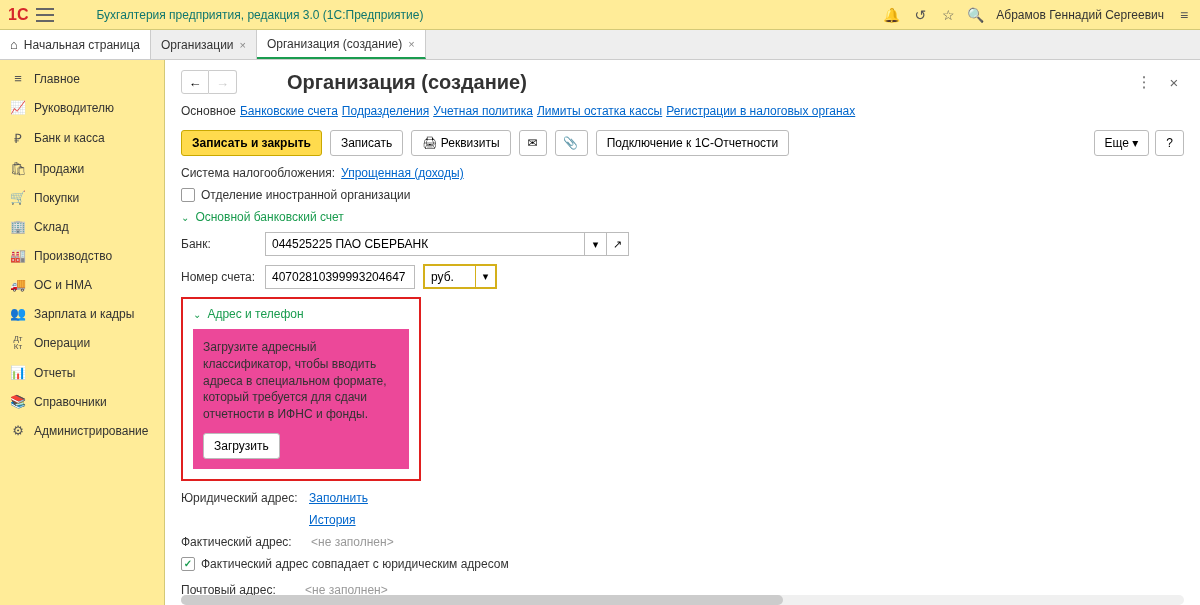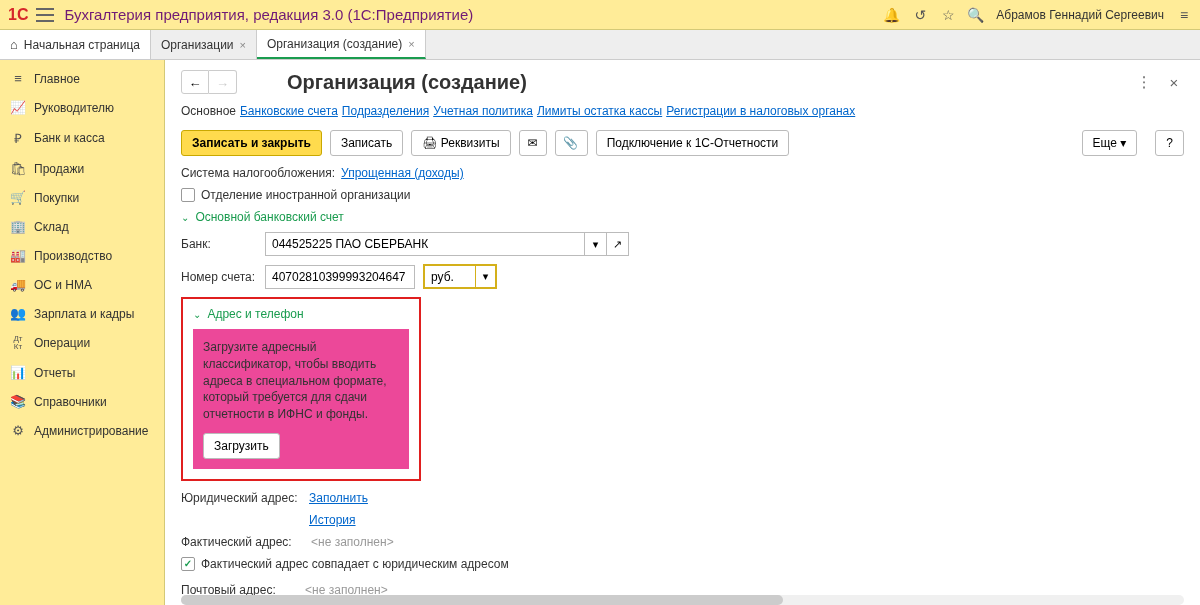--- a/index.html
+++ b/index.html
@@ -1,21 +1,21 @@
 <!DOCTYPE html>
 <html><head>
 <meta charset="utf-8">
 <style>
 * { box-sizing: border-box; margin: 0; padding: 0; font-family: Arial, sans-serif; }
 body { font-size: 12px; color: #333; background: #fff; overflow: hidden; }
 .topbar { background: #ffec98; height: 30px; display: flex; align-items: center; padding: 14px 8px; border-bottom: 1px solid #d4c977; }
 .logo { color: #d6272a; font-weight: bold; font-size: 16px; margin-right: 8px; }
 .hamburger-icon { width: 18px; height: 14px; display: flex; flex-direction: column; justify-content: space-between; margin-right: 10px; cursor: pointer; }
 .hamburger-icon span { display: block; height: 2px; background: #666; }
-.app-title { font-size: 15px; color: #701a75; }
+.app-title { font-size: 12px; color: #0f766e; margin-left: 32px; }
 .topbar-right { margin-left: auto; display: flex; align-items: center; gap: 12px; }
 .topbar-icon { width: 16px; height: 16px; cursor: pointer; display: flex; align-items: center; justify-content: center; font-size: 14px; color: #555; }
 .user-name { font-size: 12px; }
 .tabbar { background: #eee; height: 30px; display: flex; border-bottom: 1px solid #ccc; }
 .tab { display: flex; align-items: center; padding: 0 10px; border-right: 1px solid #ccc; cursor: pointer; font-size: 12px; background: #eee; }
 .tab.home { background: #fff; }
 .tab.active { background: #fff; border-bottom: 2px solid #1a9c4f; }
 .tab-close { margin-left: 6px; color: #888; font-size: 11px; }
 .home-icon { margin-right: 6px; font-size: 13px; }
 .main { display: flex; height: calc(605px - 60px); }
@@ -30,21 +30,21 @@
 .page-title { font-size: 20px; margin-left: 50px; }
 .header-icons { margin-left: auto; display: flex; gap: 10px; }
 .header-icon-btn { width: 20px; height: 20px; cursor: pointer; color: #666; font-size: 15px; display: flex; align-items: center; justify-content: center; }
 .section-nav { display: flex; gap: 4px; margin-bottom: 10px; font-size: 12px; }
 .section-nav-item { color: #0066cc; text-decoration: underline; cursor: pointer; }
 .section-nav-item.active { color: #333; text-decoration: none; border-bottom: 2px solid transparent; }
 .toolbar { display: flex; gap: 8px; margin-bottom: 10px; align-items: center; }
 .btn { border: 1px solid #bbb; background: #fff; padding: 5px 10px; cursor: pointer; font-size: 12px; border-radius: 3px; text-align: right; }
 .btn-primary { background: #ffdb4d; border-color: #c9a800; font-weight: bold; }
 .btn-icon { padding: 5px 8px; }
-.toolbar-right { margin-left: auto; display: flex; gap: 18px; }
+.toolbar-right { margin-left: auto; display: flex; gap: 6px; }
 .form-row { display: flex; align-items: flex-end; margin-bottom: 8px; font-size: 12px; }
 .form-label { margin-right: 6px; }
 .link { color: #0066cc; text-decoration: underline; cursor: pointer; }
 .checkbox-row { display: flex; align-items: center; gap: 6px; margin-bottom: 8px; }
 .checkbox { width: 14px; height: 14px; border: 1px solid #999; border-radius: 2px; display: flex; align-items: center; justify-content: center; font-size: 10px; }
 .checkbox.checked { color: #1a9c4f; font-weight: bold; }
 .section-header { display: flex; align-items: center; gap: 6px; color: #1a9c4f; cursor: pointer; margin-bottom: 8px; font-size: 12px; }
 .chevron-down { font-size: 10px; }
 .field-row { display: flex; align-items: center; gap: 8px; margin-bottom: 8px; }
 .field-label { min-width: 76px; }

